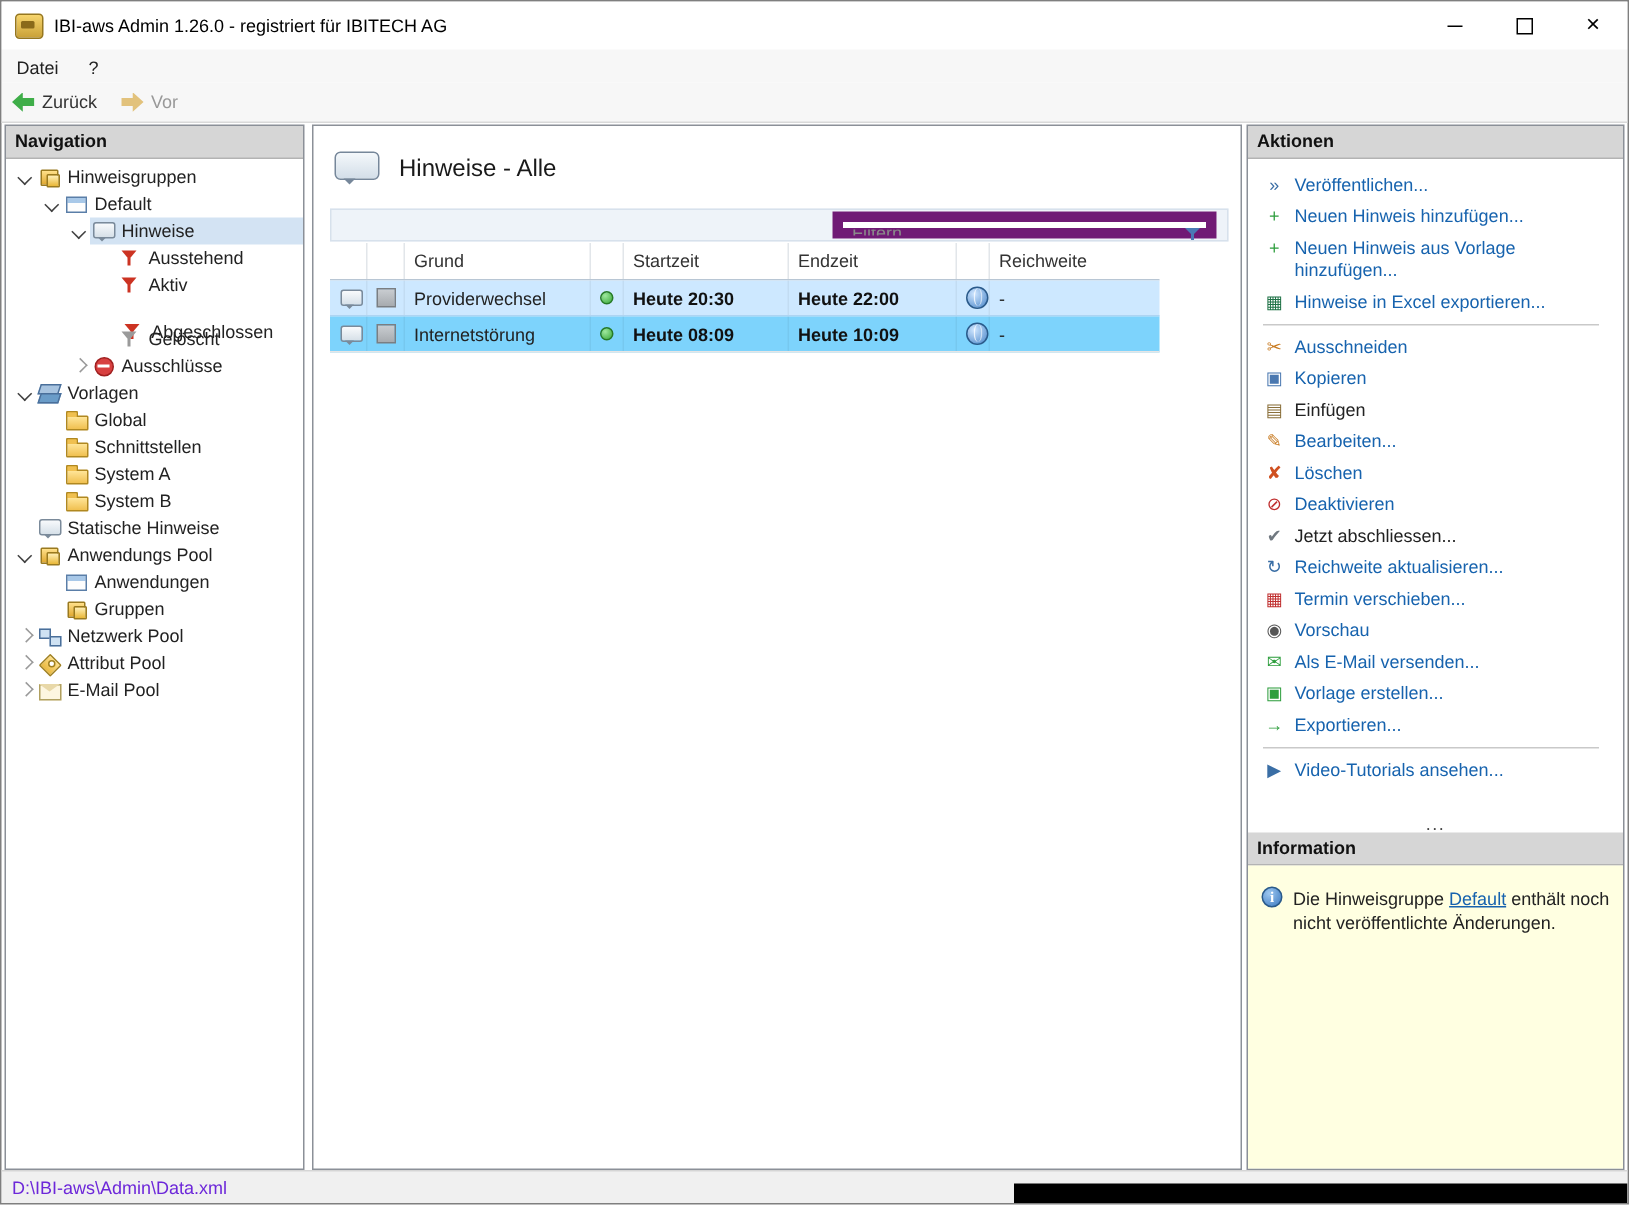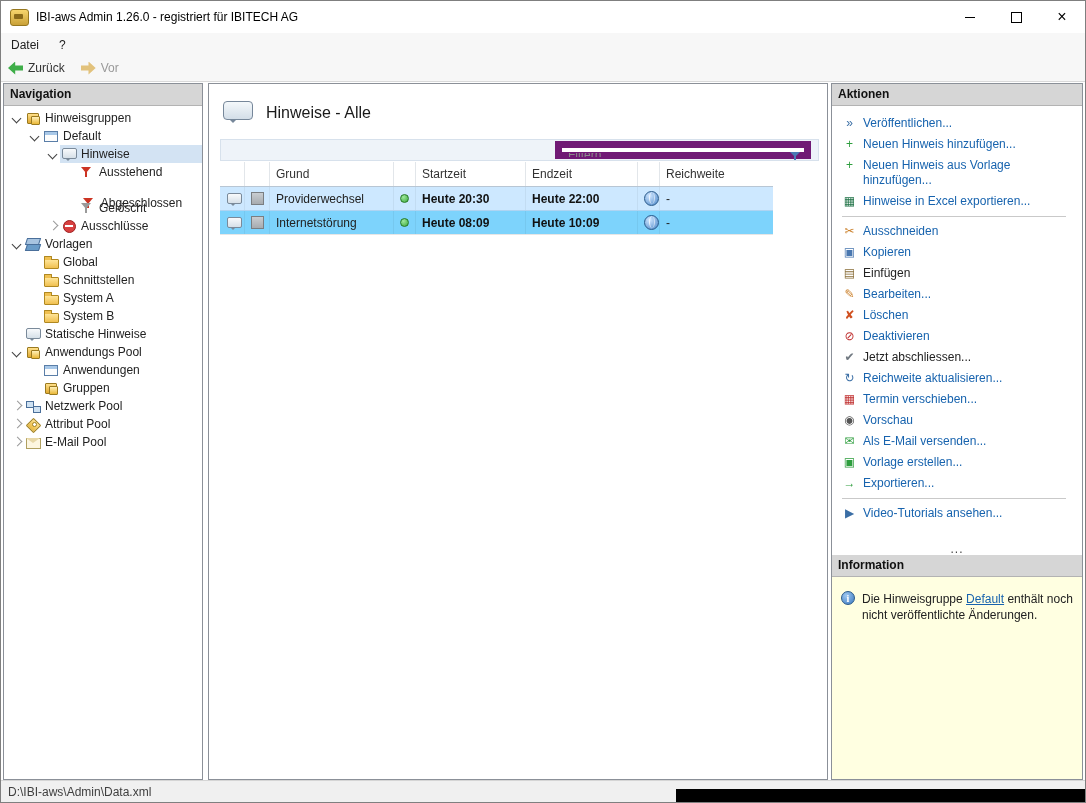--- a/index.html
+++ b/index.html
@@ -124,21 +124,21 @@
   .overflow-dots{position:absolute;bottom:1px;left:0;right:0;text-align:center;color:#444;line-height:9px;letter-spacing:1px}
   
   .info-area{flex:1;background:#ffffe1;padding:14px 8px 8px 9px;display:flex;gap:7px;align-items:flex-start}
   .info-ico{width:14px;height:14px;border-radius:50%;flex:none;color:#fff;font-size:10px;font-weight:bold;
             text-align:center;line-height:14px;font-family:"Liberation Serif",serif;
             background:radial-gradient(circle at 35% 30%,#9ec8f0,#3a78c0);border:1px solid #2a5a8a;box-sizing:border-box}
   .info-text{line-height:16px}
   .info-link{color:#1763ae;text-decoration:underline;cursor:pointer}
   
   .statusbar{position:absolute;left:0;right:0;bottom:0;height:22px;background:#f0f0f0;border-top:1px solid #d5d5d5;
-             display:flex;align-items:center;padding-left:7px;box-sizing:border-box;color:#404040}
+             display:flex;align-items:center;padding-left:7px;box-sizing:border-box;color:#6d28d9}
   .black-strip{position:absolute;right:0;bottom:0;width:409px;height:13px;background:#000}
 </style>
 </head>
 <body>
 
 <div class="titlebar">
   <span class="app-ico"></span>
   <span class="tb-title">IBI-aws Admin 1.26.0 - registriert für IBITECH AG</span>
   <div class="win-controls">
     <div class="wc">
@@ -191,20 +191,27 @@
         <span class="row-inner">
           <span class="nico nico-bubble"></span>
           <span class="tree-label">Hinweise</span>
         </span>
       </div>
       <div class="tree-row" style="padding-left: 60px;">
         <span class="chev "></span>
         <span class="row-inner">
           <span class="nico nico-funnel-red"></span>
           <span class="tree-label">Ausstehend</span>
+        </span>
+      </div>
+      <div class="tree-row" style="padding-left: 60px;">
+        <span class="chev "></span>
+        <span class="row-inner">
+          <span class="nico nico-funnel-red"></span>
+          <span class="tree-label">Aktiv</span>
         </span>
       </div>
       <div class="tree-row" style="padding-left: 60px; flex-direction: column;">
         <span class="chev "></span>
         <span class="row-inner">
           <span class="nico nico-funnel-red"></span>
           <span class="tree-label">Abgeschlossen</span>
         </span>
       </div>
       <div class="tree-row" style="padding-left: 60px;">

